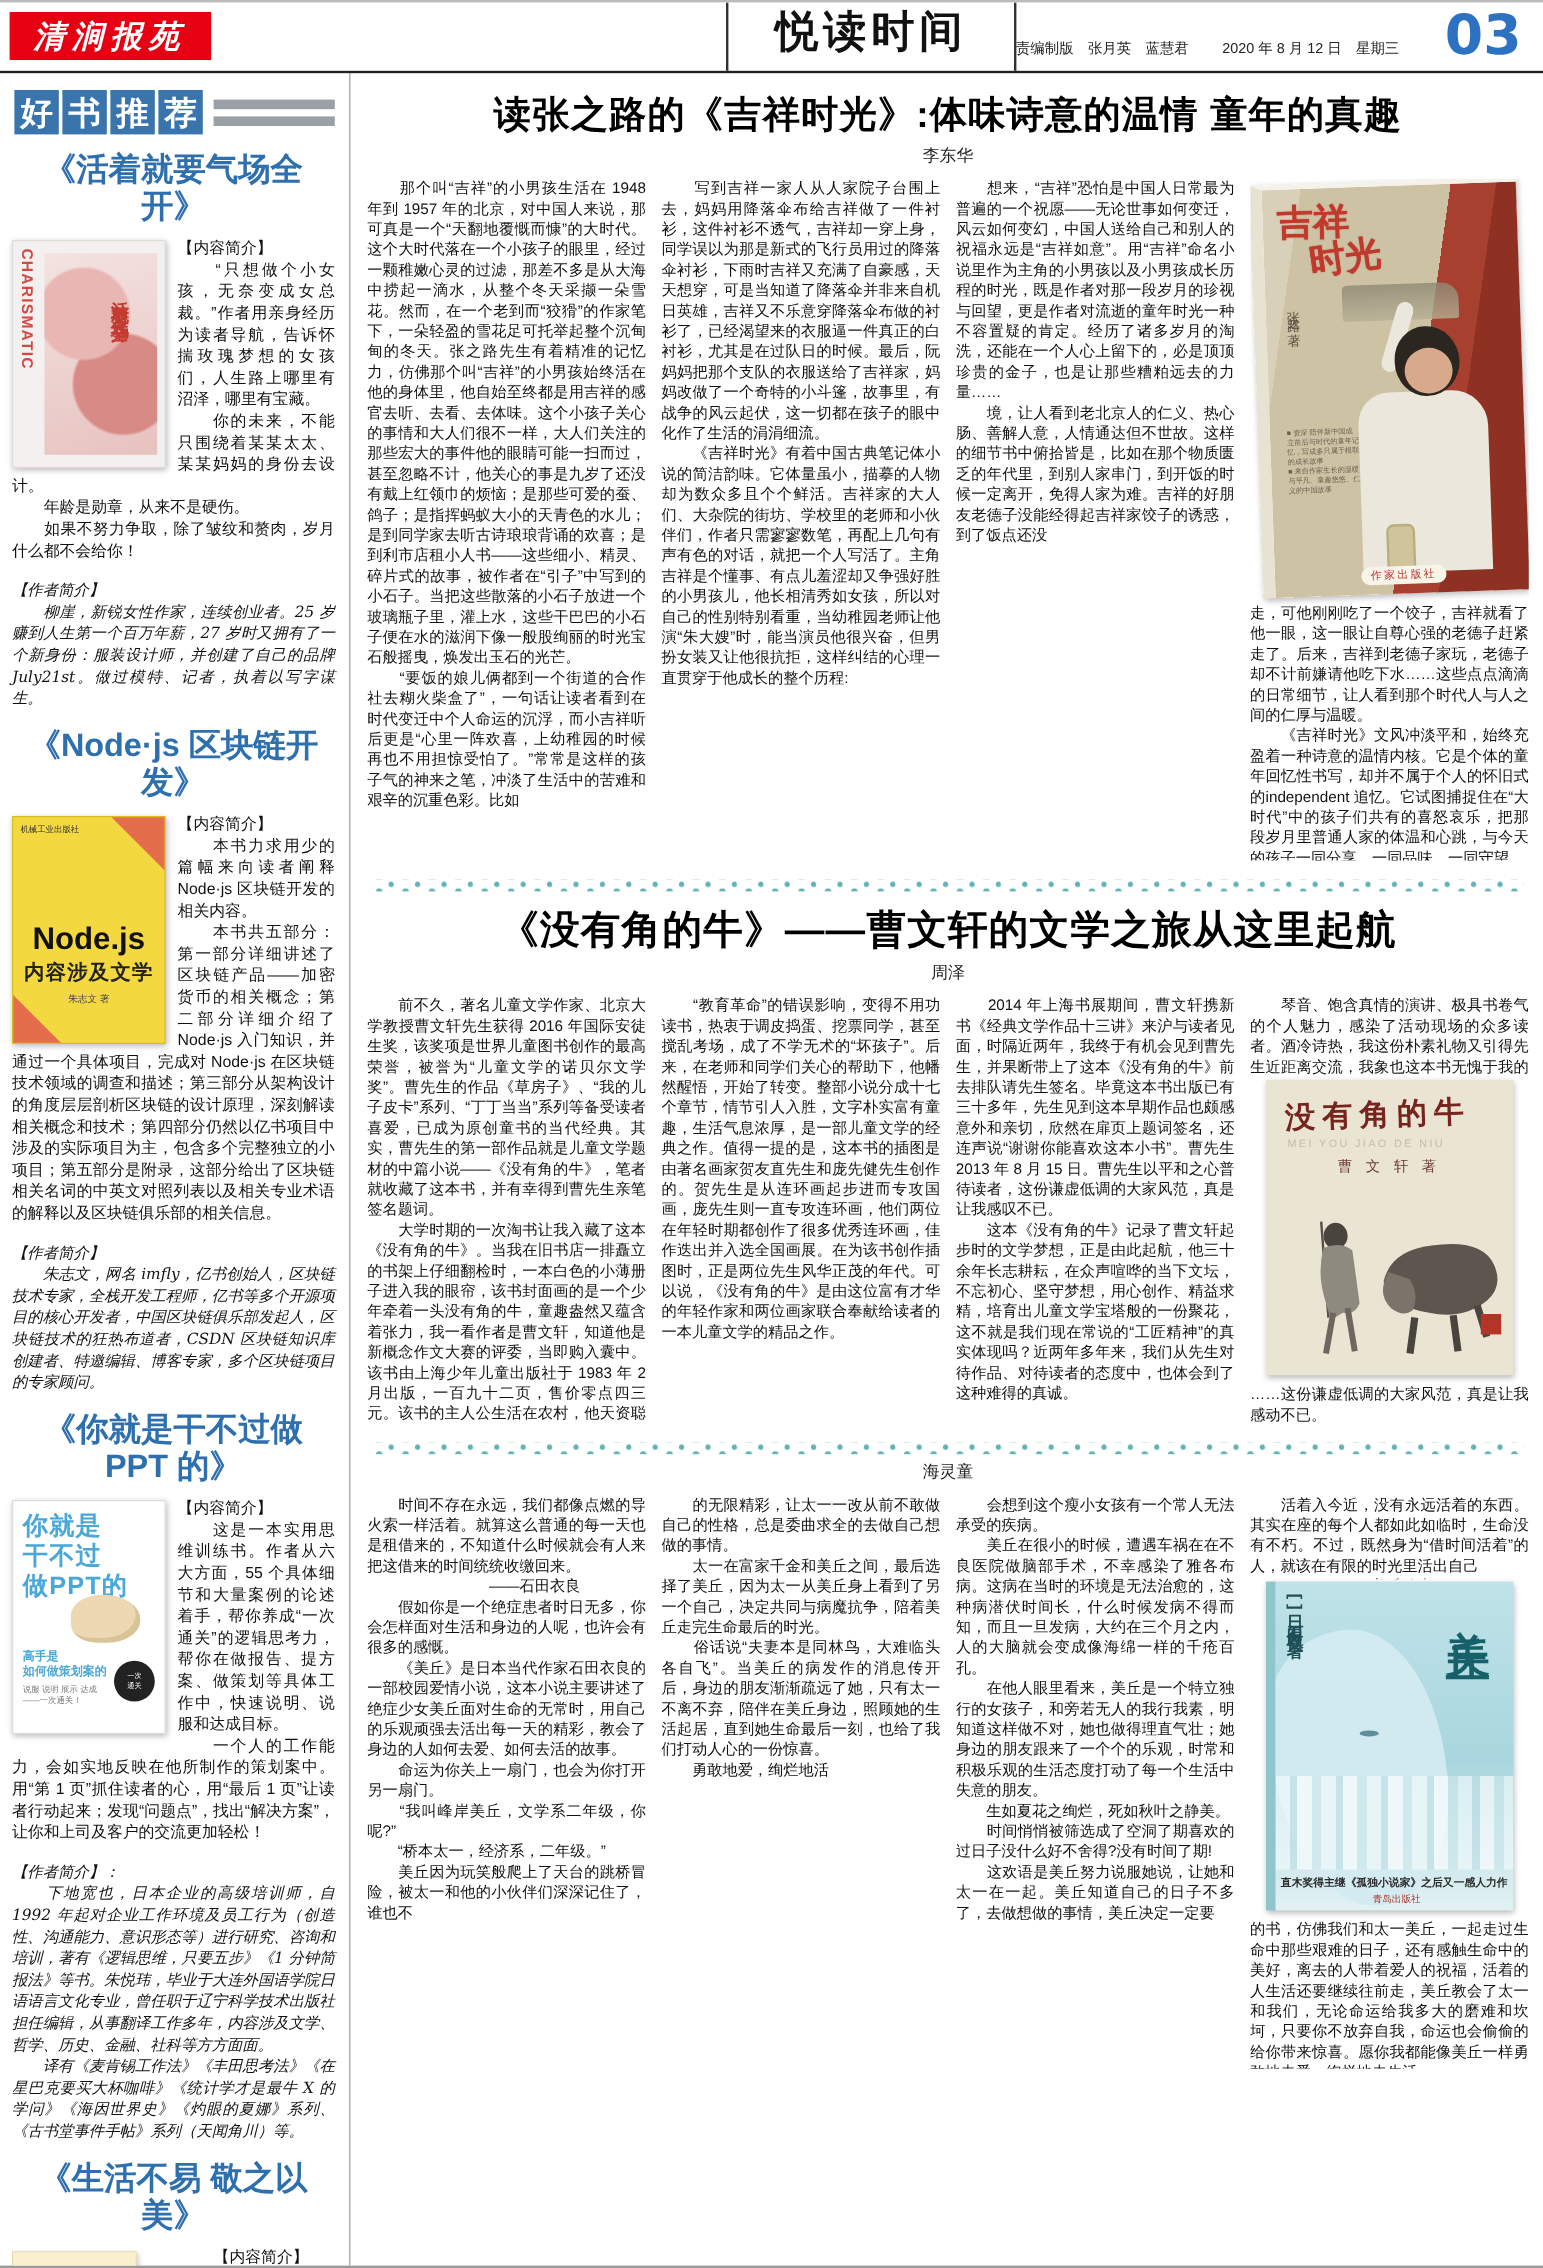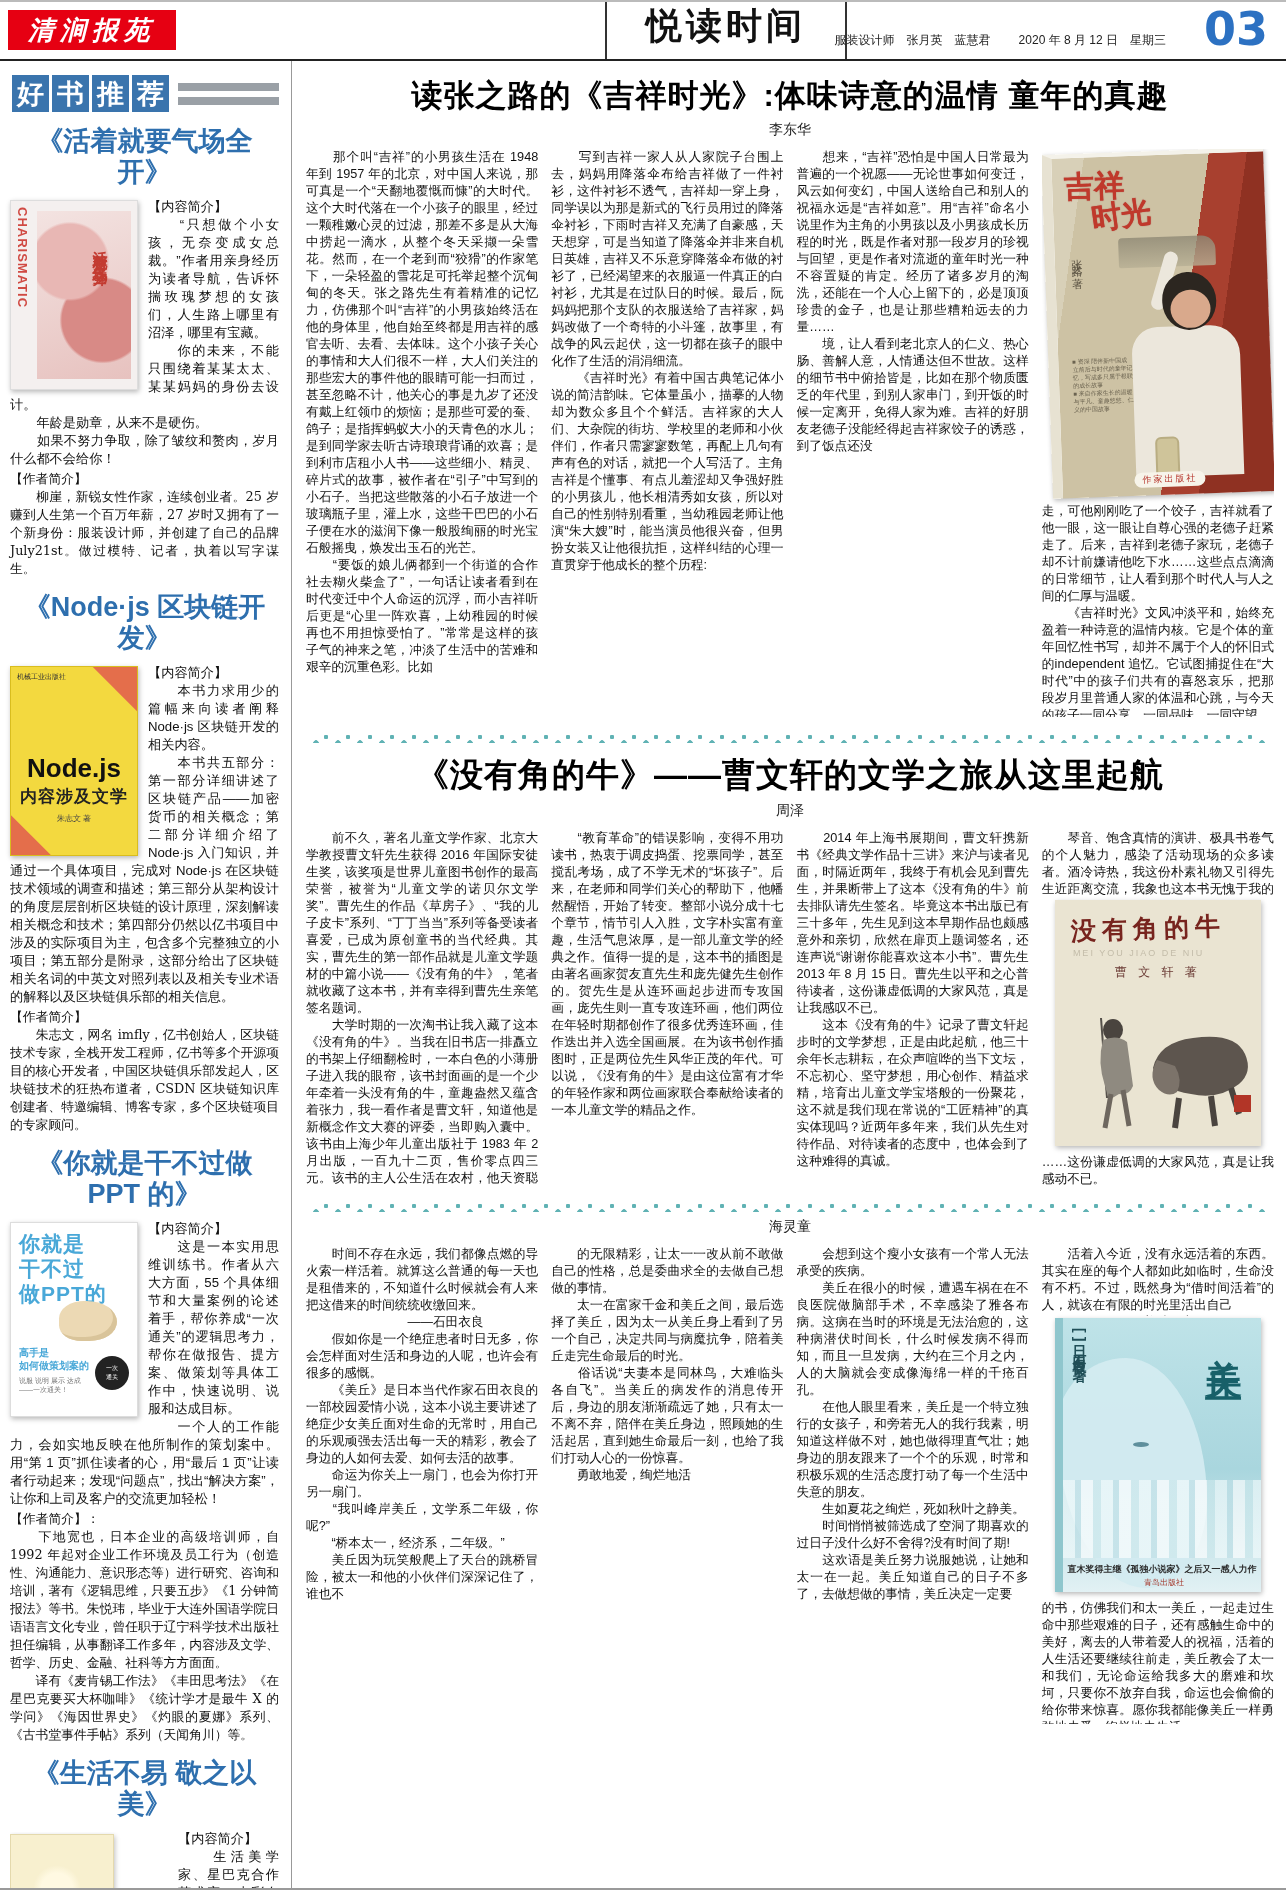--- a/index.html
+++ b/index.html
@@ -27,22 +27,22 @@
            box-sizing:border-box;overflow:hidden;}
   .badge-row{display:flex;align-items:center;margin:4px 0 10px 2px;}
   .badge-sq{width:37px;height:37px;background:#3a74ad;color:#fff;font-size:27px;font-weight:bold;
             display:flex;align-items:center;justify-content:center;margin-right:3px;}
   .badge-bars{flex:1;margin-left:6px;display:flex;flex-direction:column;gap:6px;}
   .badge-bars i{display:block;height:8px;background:#9aa0a6;}
   .sb-title{color:#2e6fae;font-size:27px;font-weight:bold;text-align:center;
             margin:14px 0 10px 0;letter-spacing:0px;line-height:1.15;}
   .sb-sec{margin-bottom:8px;}
   .sb-body{font-size:13.2px;line-height:18px;text-align:justify;white-space:pre-line;}
-  .sb-kai{font-family:"DejaVu Serif","Liberation Serif",serif;
-          font-size:12.8px;line-height:18px;text-align:justify;white-space:pre-line;margin-top:2px;}
+  .sb-kai{font-family:"DejaVu Serif","Liberation Serif",serif;font-style:italic;
+          font-size:12.8px;line-height:18px;text-align:justify;white-space:pre-line;margin-top:16px;}
   .sb-cover{float:left;margin:2px 10px 4px 0;}
   .bk{position:relative;box-shadow:1px 2px 5px rgba(0,0,0,.28);overflow:hidden;box-sizing:border-box;}
   
   .c-qc{width:128px;height:190px;background:#f4f0ef;border:1px solid #ddd;}
   .c-qc .charis{position:absolute;left:4px;top:6px;writing-mode:vertical-rl;
     color:#d04a43;font-weight:bold;font-size:13px;letter-spacing:1px;}
   .c-qc .blob{position:absolute;left:26px;top:10px;right:6px;bottom:10px;
     background:radial-gradient(circle at 35% 30%,#e8b7b4 0 28%,transparent 30%),
                radial-gradient(circle at 70% 65%,#d88a86 0 32%,transparent 34%),
                linear-gradient(160deg,#f3e3e1,#e7c2bf);}
@@ -152,21 +152,21 @@
 <div class="page">
 
   <div class="hdr">
     <div class="masthead">
       <span>清涧报苑</span>
     </div>
     <div class="hdr-title">
       <span>悦读时间</span>
     </div>
     <div class="hdr-pub">
-      <b>服装设计师　张月英　蓝慧君</b><span>2020 年 8 月 12 日　星期三</span>
+      <b>责编制版　张月英　蓝慧君</b><span>2020 年 8 月 12 日　星期三</span>
     </div>
     <div class="pagenum">03</div>
   </div>
 
   <div class="bodywrap">
 
     <div class="sidebar">
       <div class="badge-row">
         <div class="badge-sq">好</div>
         <div class="badge-sq">书</div>

